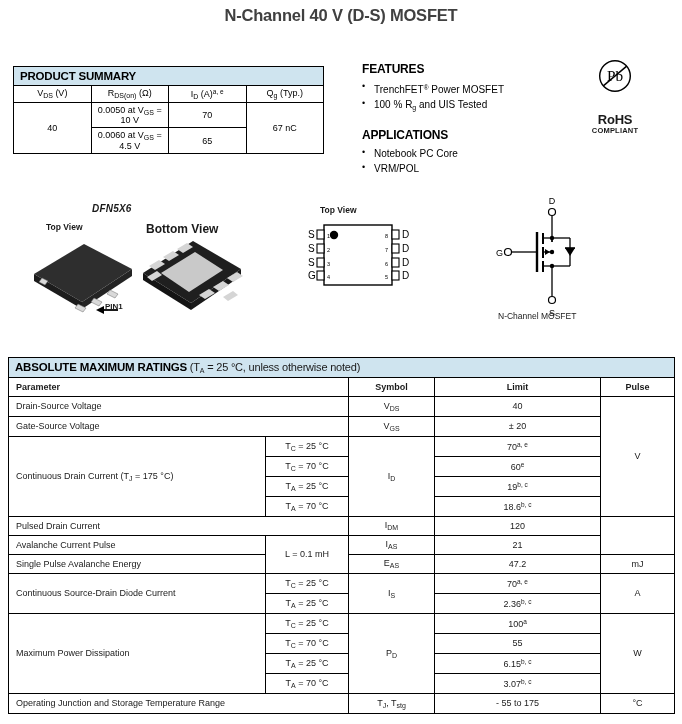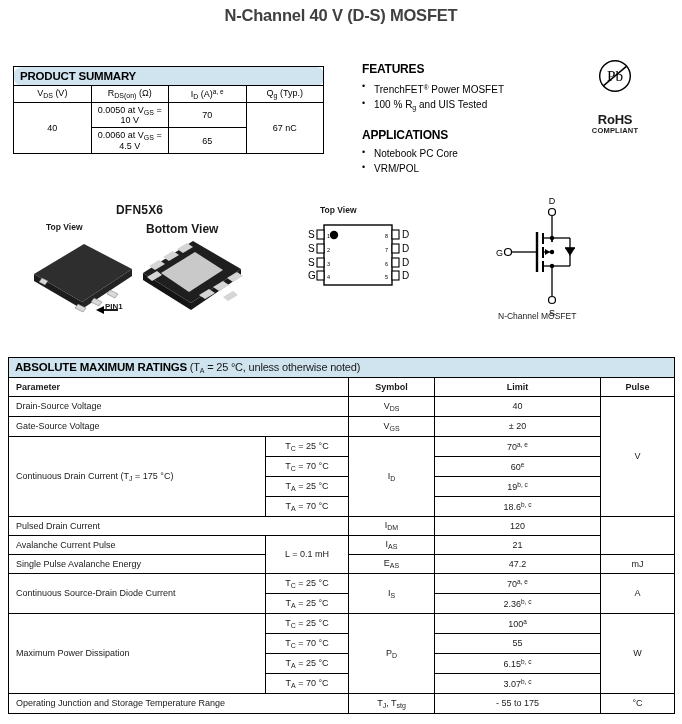--- a/index.html
+++ b/index.html
@@ -44,21 +44,20 @@
     font-weight: normal;
     color: #000;
   }
   .ps-title {
     background: #cfe4ef;
     font-weight: bold !important;
     font-size: 11.5px !important;
     text-align: left !important;
     padding: 3px 6px !important;
     letter-spacing: -0.2px;
-    border-radius: 8px;
   }
   .ps-head td {
     font-weight: bold;
     font-size: 9px;
     padding: 3px 1px;
   }
   .ps-body td { height: 17px; }
   sub { font-size: 7px; vertical-align: -0.25em; }
   sup { font-size: 6.5px; vertical-align: 0.45em; }
 
@@ -120,22 +119,22 @@
   .rohs-sub {
     font-size: 7.5px;
     font-weight: bold;
     letter-spacing: 0.2px;
     margin-top: -1px;
   }
 
   
   .pkg-area { position: absolute; left: 0; top: 200px; width: 300px; }
   .pkg-name {
-    position: absolute; left: 116px; top: 3px;
-    font-size: 12px; font-weight: bold; letter-spacing: 0.2px;
+    position: absolute; left: 92px; top: 3px;
+    font-size: 10px; font-weight: bold; letter-spacing: 0.2px; font-style: italic;
   }
   .lbl-topview  { position: absolute; left: 46px; top: 22px; font-size: 8.5px; font-weight: bold; }
   .lbl-botview  { position: absolute; left: 146px; top: 22px; font-size: 12px; font-weight: bold; }
   .pkg-top  { position: absolute; left: 28px; top: 36px; }
   .pkg-bot  { position: absolute; left: 135px; top: 33px; }
   .pin1-lbl { position: absolute; left: 105px; top: 102px; font-size: 8px; font-weight: bold; }
 
   
   .pindiag { position: absolute; left: 296px; top: 205px; }
   .pindiag .tv {

